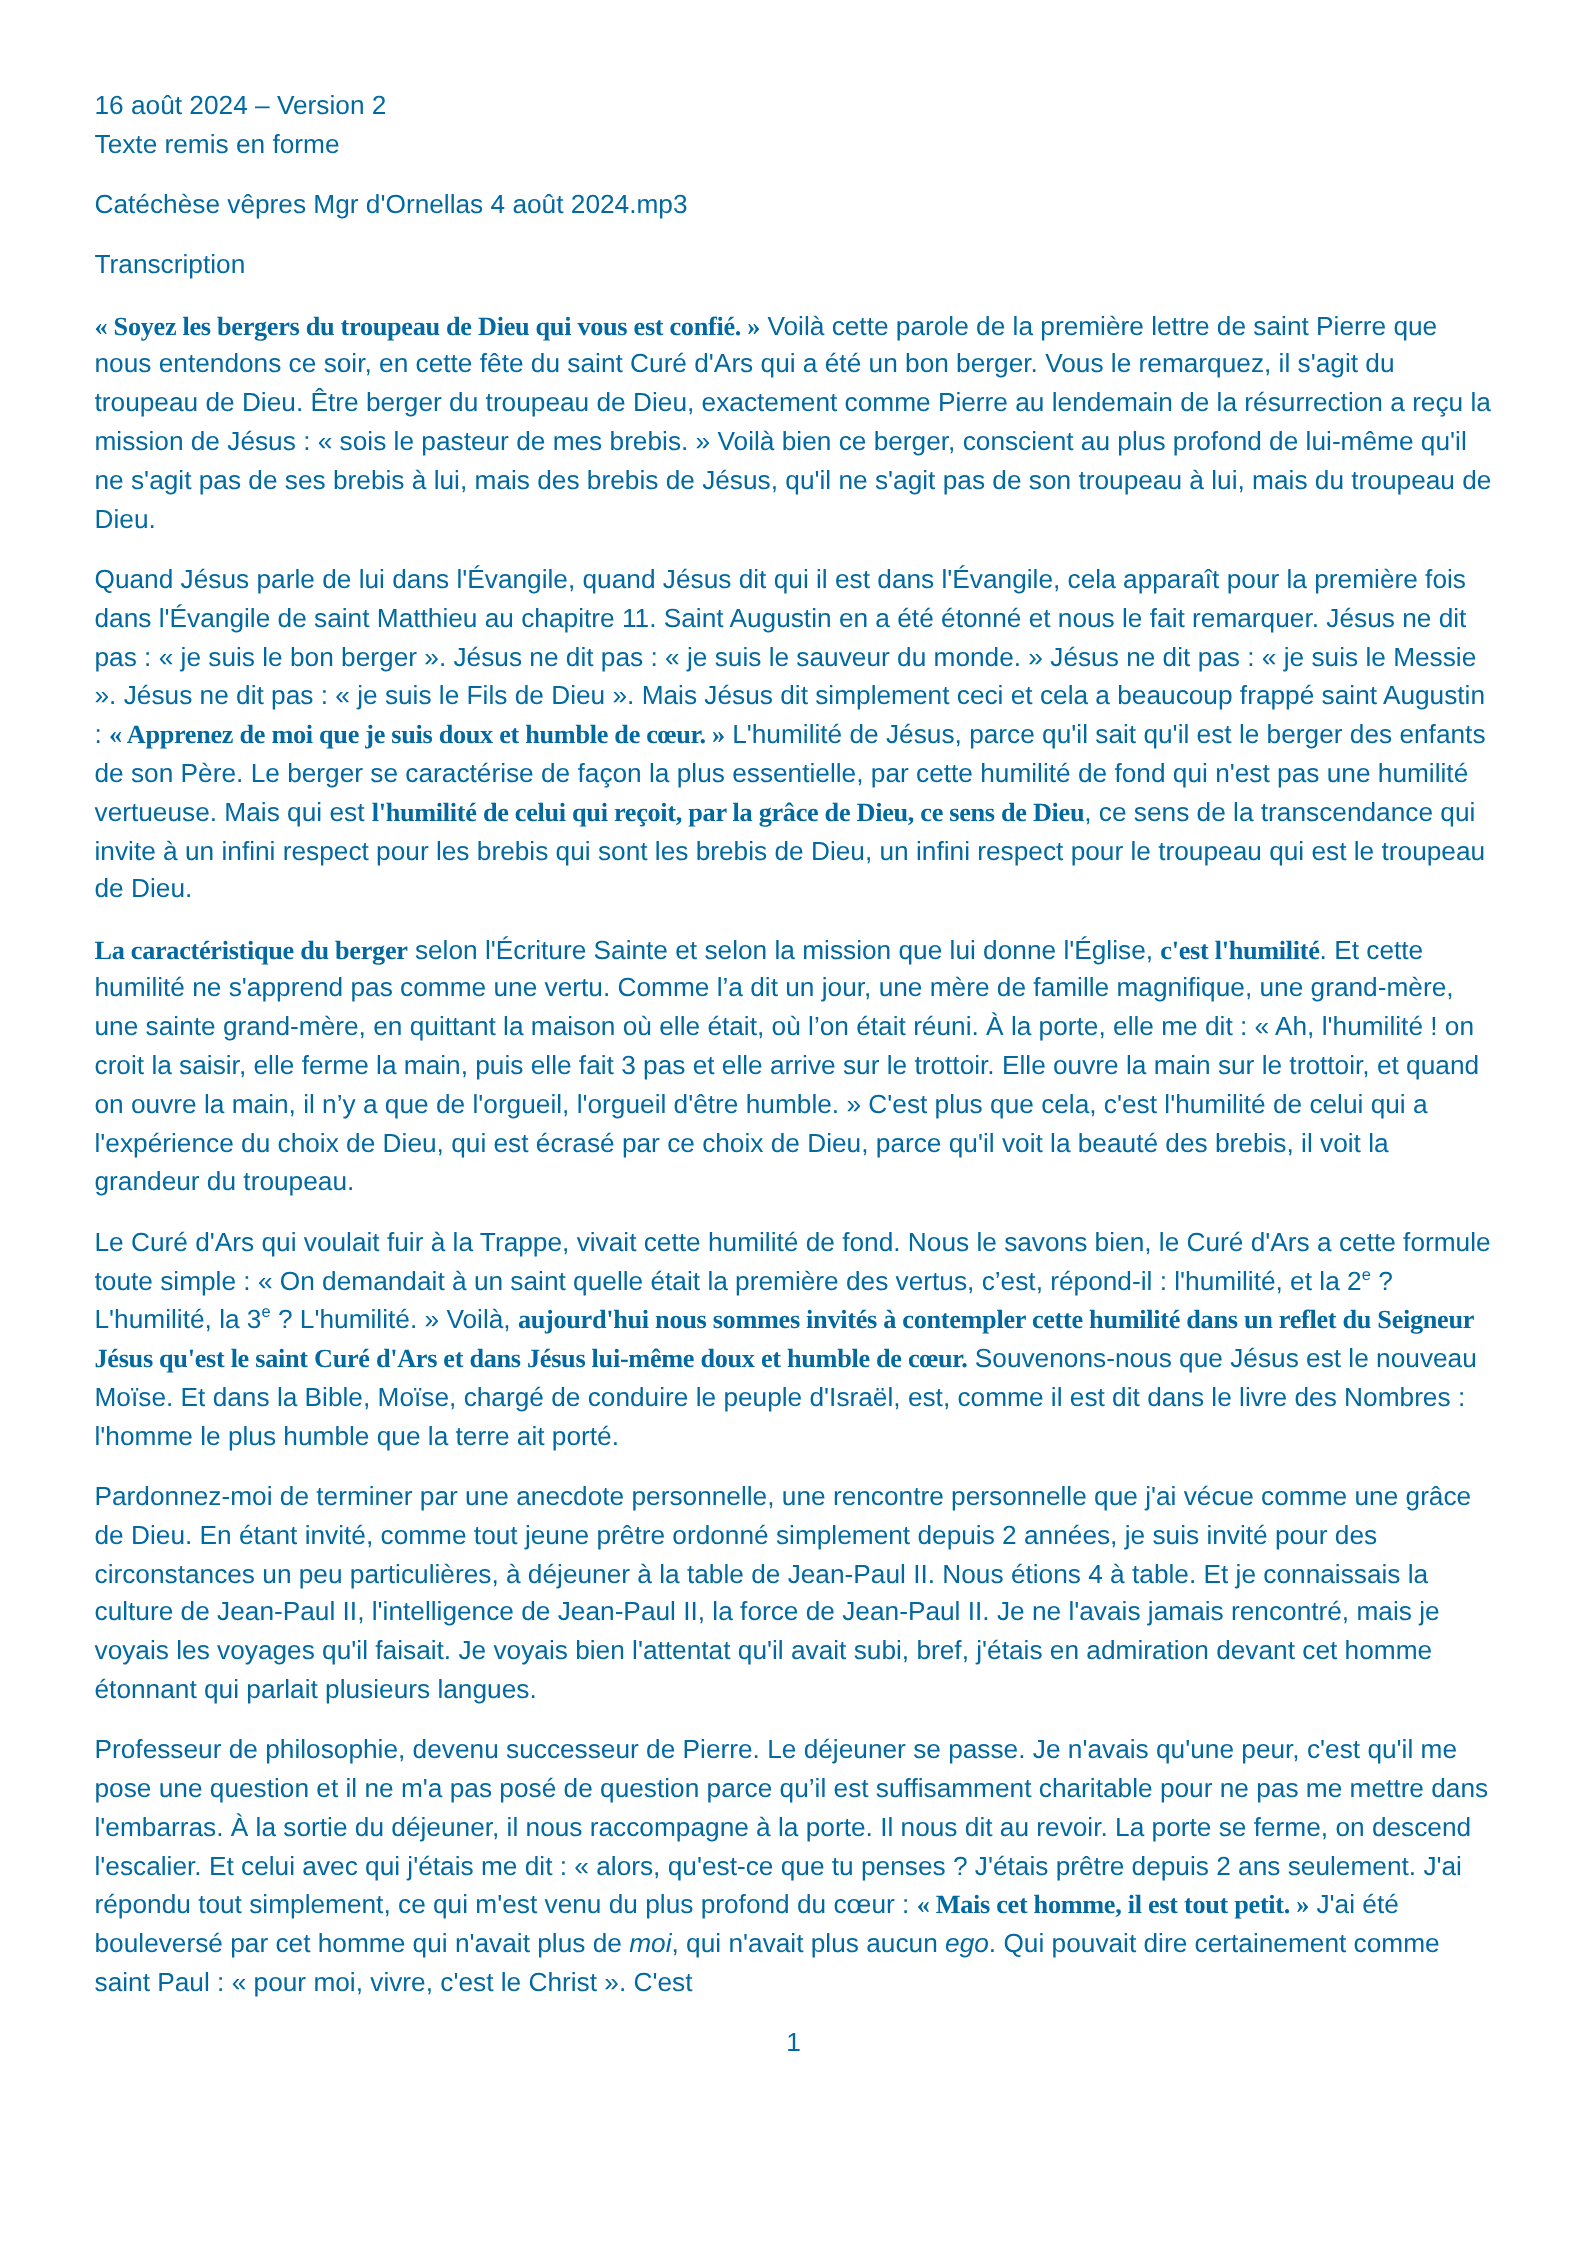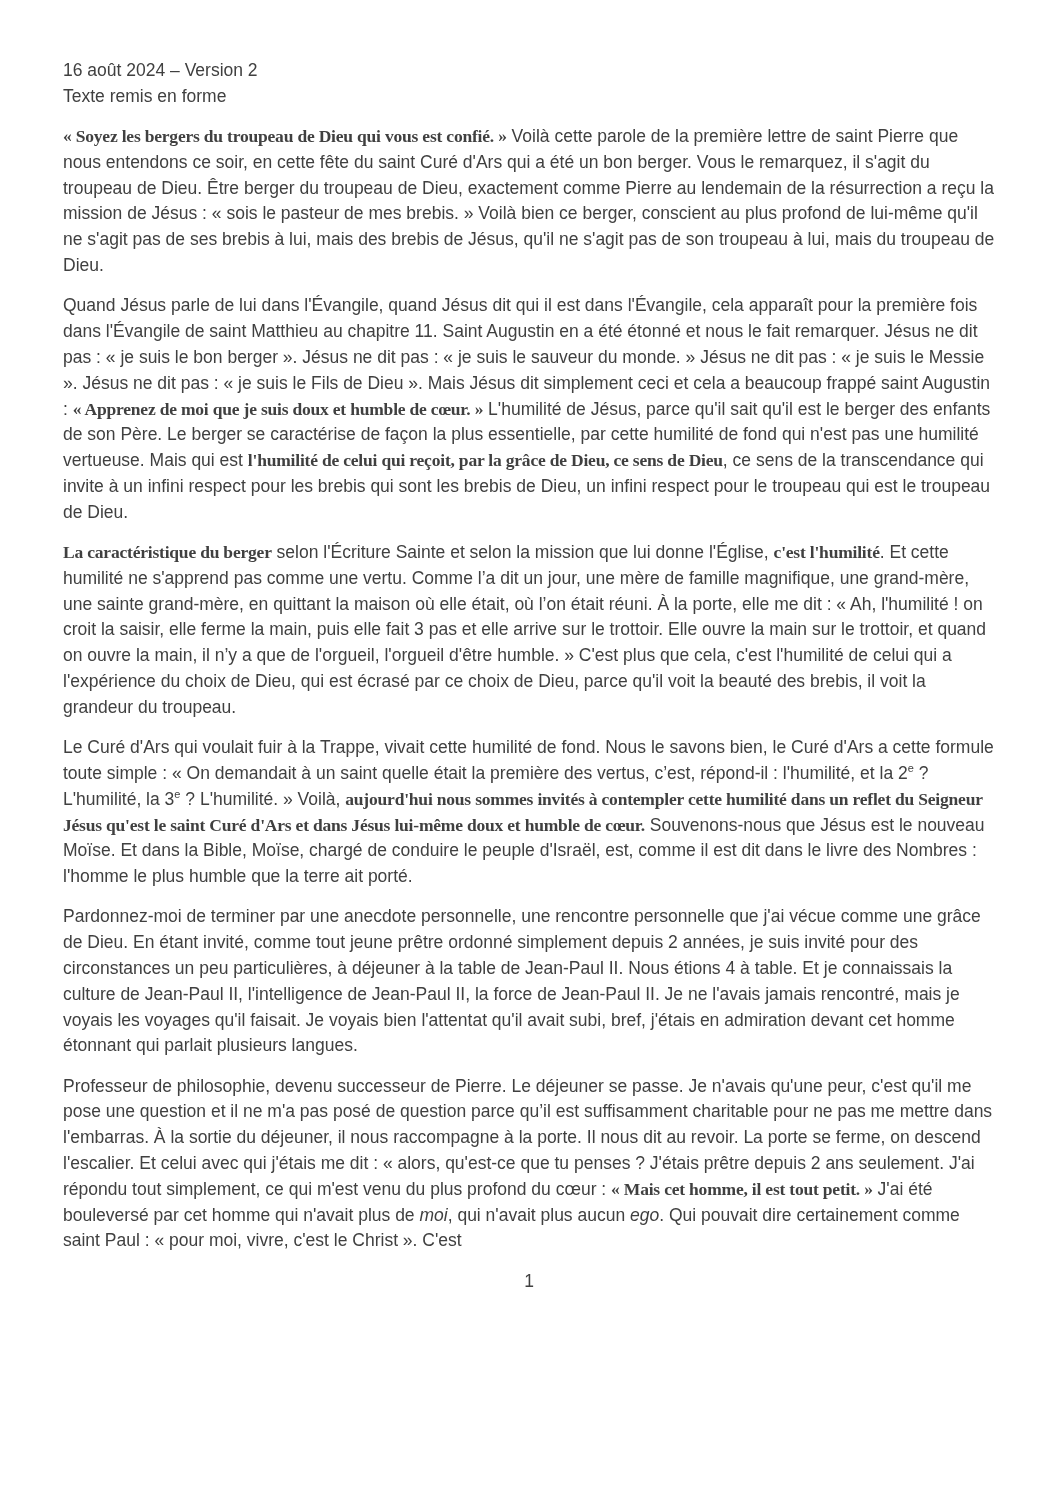--- a/index.html
+++ b/index.html
@@ -5,21 +5,21 @@
   html, body {
     margin: 0;
     padding: 0;
     background: #ffffff;
   }
   .page {
     position: relative;
     width: 1058px;
     height: 1497px;
     background: #ffffff;
-    color: #404040;
+    color: #0369a1;
     font-family: "Liberation Sans", sans-serif;
     font-size: 17.5px;
     overflow: hidden;
     box-sizing: border-box;
     padding: 58px 63px 0 63px;
   }
   .para {
     margin: 0 0 14.5px 0;
     line-height: 25.8px;
     white-space: pre-line;
@@ -44,20 +44,22 @@
     margin-top: 0;
   }
 </style>
 </head>
 <body>
 
 <div class="page">
   <div id="document-body">
       <p class="para"><span>16 août 2024 – Version 2
 Texte remis en forme</span></p>
+      <p class="para"><span>Catéchèse vêpres Mgr d'Ornellas 4 août 2024.mp3</span></p>
+      <p class="para"><span>Transcription</span></p>
       <p class="para"><span class="b">« Soyez les bergers du troupeau de Dieu qui vous est confié. »</span><span> Voilà cette parole de la première lettre de saint Pierre que nous entendons ce soir, en cette fête du saint Curé d'Ars qui a été un bon berger. Vous le remarquez, il s'agit du troupeau de Dieu. Être berger du troupeau de Dieu, exactement comme Pierre au lendemain de la résurrection a reçu la mission de Jésus : « sois le pasteur de mes brebis. » Voilà bien ce berger, conscient au plus profond de lui-même qu'il ne s'agit pas de ses brebis à lui, mais des brebis de Jésus, qu'il ne s'agit pas de son troupeau à lui, mais du troupeau de Dieu.</span></p>
       <p class="para"><span>Quand Jésus parle de lui dans l'Évangile, quand Jésus dit qui il est dans l'Évangile, cela apparaît pour la première fois dans l'Évangile de saint Matthieu au chapitre 11. Saint Augustin en a été étonné et nous le fait remarquer. Jésus ne dit pas : « je suis le bon berger ». Jésus ne dit pas : « je suis le sauveur du monde. » Jésus ne dit pas : « je suis le Messie ». Jésus ne dit pas : « je suis le Fils de Dieu ». Mais Jésus dit simplement ceci et cela a beaucoup frappé saint Augustin : </span><span class="b">« Apprenez de moi que je suis doux et humble de cœur. »</span><span> L'humilité de Jésus, parce qu'il sait qu'il est le berger des enfants de son Père. Le berger se caractérise de façon la plus essentielle, par cette humilité de fond qui n'est pas une humilité vertueuse. Mais qui est </span><span class="b">l'humilité de celui qui reçoit, par la grâce de Dieu, ce sens de Dieu</span><span>, ce sens de la transcendance qui invite à un infini respect pour les brebis qui sont les brebis de Dieu, un infini respect pour le troupeau qui est le troupeau de Dieu.</span></p>
       <p class="para"><span class="b">La caractéristique du berger</span><span> selon l'Écriture Sainte et selon la mission que lui donne l'Église, </span><span class="b">c'est l'humilité</span><span>. Et cette humilité ne s'apprend pas comme une vertu. Comme l’a dit un jour, une mère de famille magnifique, une grand-mère, une sainte grand-mère, en quittant la maison où elle était, où l’on était réuni. À la porte, elle me dit : « Ah, l'humilité ! on croit la saisir, elle ferme la main, puis elle fait 3 pas et elle arrive sur le trottoir. Elle ouvre la main sur le trottoir, et quand on ouvre la main, il n’y a que de l'orgueil, l'orgueil d'être humble. » C'est plus que cela, c'est l'humilité de celui qui a l'expérience du choix de Dieu, qui est écrasé par ce choix de Dieu, parce qu'il voit la beauté des brebis, il voit la grandeur du troupeau.</span></p>
       <p class="para"><span>Le Curé d'Ars qui voulait fuir à la Trappe, vivait cette humilité de fond. Nous le savons bien, le Curé d'Ars a cette formule toute simple : « On demandait à un saint quelle était la première des vertus, c’est, répond-il : l'humilité, et la 2</span><sup>e</sup><span> ? L'humilité, la 3</span><sup>e</sup><span> ? L'humilité. » Voilà, </span><span class="b">aujourd'hui nous sommes invités à contempler cette humilité dans un reflet du Seigneur Jésus qu'est le saint Curé d'Ars et dans Jésus lui-même doux et humble de cœur.</span><span> Souvenons-nous que Jésus est le nouveau Moïse. Et dans la Bible, Moïse, chargé de conduire le peuple d'Israël, est, comme il est dit dans le livre des Nombres : l'homme le plus humble que la terre ait porté.</span></p>
       <p class="para"><span>Pardonnez-moi de terminer par une anecdote personnelle, une rencontre personnelle que j'ai vécue comme une grâce de Dieu. En étant invité, comme tout jeune prêtre ordonné simplement depuis 2 années, je suis invité pour des circonstances un peu particulières, à déjeuner à la table de Jean-Paul II. Nous étions 4 à table. Et je connaissais la culture de Jean-Paul II, l'intelligence de Jean-Paul II, la force de Jean-Paul II. Je ne l'avais jamais rencontré, mais je voyais les voyages qu'il faisait. Je voyais bien l'attentat qu'il avait subi, bref, j'étais en admiration devant cet homme étonnant qui parlait plusieurs langues.</span></p>
       <p class="para"><span>Professeur de philosophie, devenu successeur de Pierre. Le déjeuner se passe. Je n'avais qu'une peur, c'est qu'il me pose une question et il ne m'a pas posé de question parce qu’il est suffisamment charitable pour ne pas me mettre dans l'embarras. À la sortie du déjeuner, il nous raccompagne à la porte. Il nous dit au revoir. La porte se ferme, on descend l'escalier. Et celui avec qui j'étais me dit : « alors, qu'est-ce que tu penses ? J'étais prêtre depuis 2 ans seulement. J'ai répondu tout simplement, ce qui m'est venu du plus profond du cœur : </span><span class="b">« Mais cet homme, il est tout petit. »</span><span> J'ai été bouleversé par cet homme qui n'avait plus de </span><span class="i">moi</span><span>, qui n'avait plus aucun </span><span class="i">ego</span><span>. Qui pouvait dire certainement comme saint Paul : « pour moi, vivre, c'est le Christ ». C'est</span></p>
     </div>
   <div class="page-number">1</div>
 </div>
 

